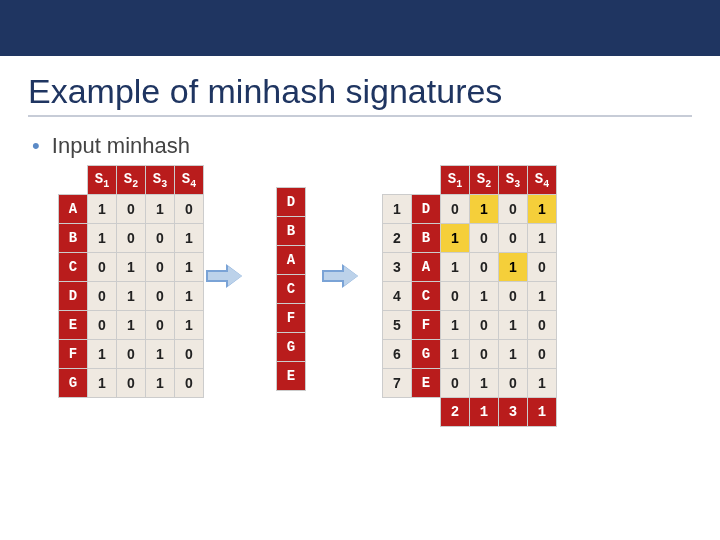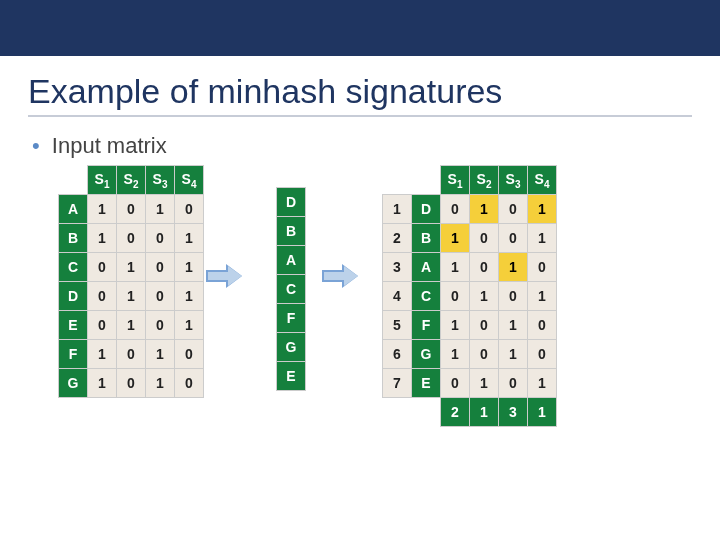--- a/index.html
+++ b/index.html
@@ -53,21 +53,21 @@
   }
   td, th {
     border: 1px solid #ccc;
     text-align: center;
     padding: 3px 0;
     min-width: 28px;
     height: 22px;
     font-weight: bold;
   }
   .blank { background: #fff; border: none; }
-  .dark { background: #15803d; color: #fff; }
+  .dark { background: #b91c1c; color: #fff; font-family: Liberation Mono, monospace; }
   .lt { background: #efe9e1; color: #222; }
   .yl { background: #f5cf3a; color: #000; }
   .sig td { min-width: 28px; }
 
   .perm-col {
     margin: 22px 14px 0 26px;
   }
   .perm-col table { font-size: 14px; }
   .perm-col td { min-width: 28px; }
 
@@ -113,21 +113,21 @@
   .sub { font-size: 10px; vertical-align: sub; }
 </style>
 </head>
 <body>
 
 <div class="topbar"></div>
 <h1 class="title">Example of minhash signatures</h1>
 <div class="title-underline"></div>
 <div class="subtitle">
   <span class="bullet">•</span>
-  <span>Input matrix</span>
+  <span>Input minhash</span>
 </div>
 
 <div class="content">
 
   <div>
     <table>
       <tbody>
           <tr>
         <td class="blank"></td>
         <td class="dark">S<span class="sub">1</span></td>

